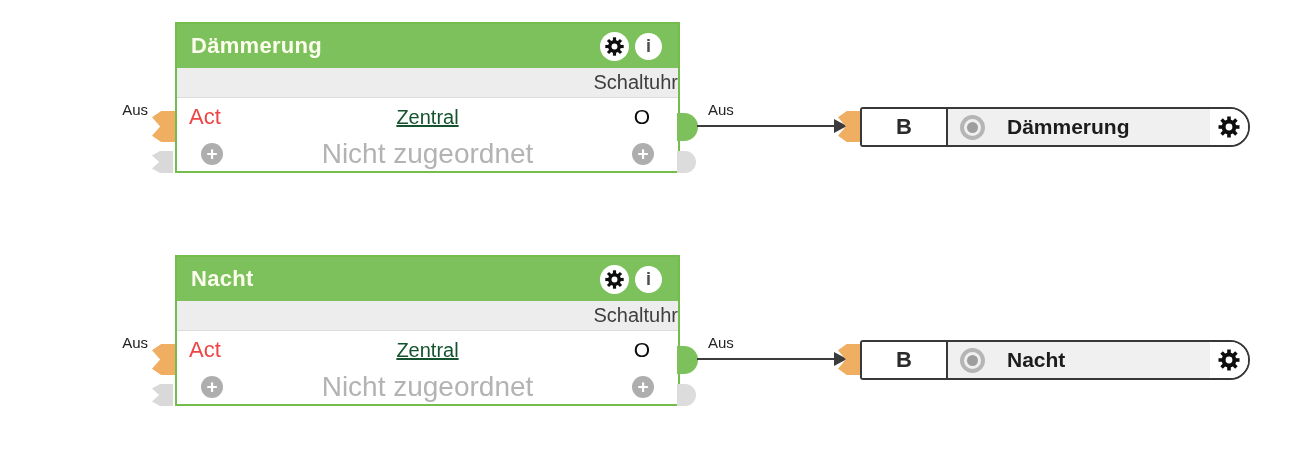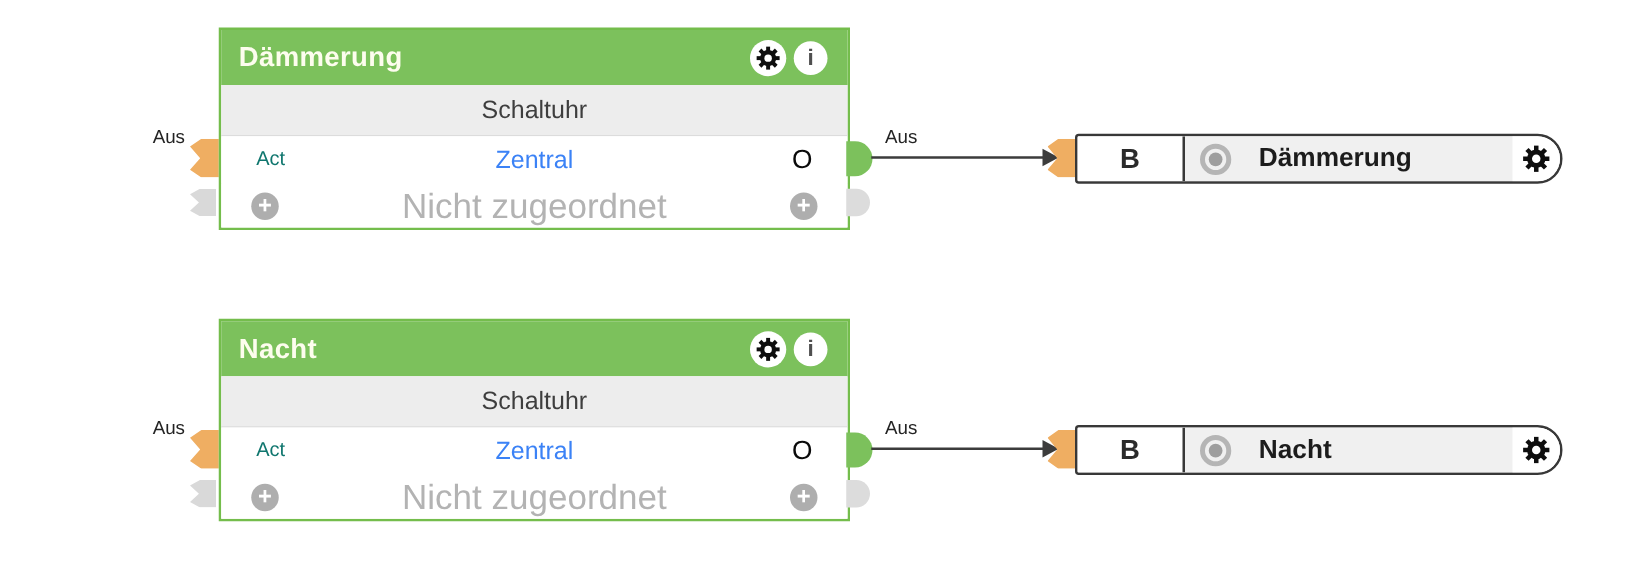--- a/index.html
+++ b/index.html
@@ -23,27 +23,27 @@
   
   .block { position:absolute; left:175px; top:22px; width:505px;
            border:2px solid #74bd4c; background:#ffffff; }
   .hdr { height:44px; background:#7cc15c; display:flex; align-items:center; padding:0 16px 0 14px; }
   .hdr-title { color:#fdfdee; font-weight:bold; font-size:22px; letter-spacing:0.3px; }
   .hdr-icons { margin-left:auto; display:flex; align-items:center; gap:6px; }
   .circle-btn { width:29px; height:29px; border-radius:50%; background:#ffffff;
                 display:flex; align-items:center; justify-content:center; cursor:pointer; }
   .circle-btn.info { width:27px; height:27px; color:#4f4f4f; font-weight:bold; font-size:18px; }
 
-  .subrow { height:41px; background:#ededed; border-bottom:1px solid #dcdcdc;
-            display:flex; align-items:center; justify-content:center;
+  .subrow { height:30px; background:#ededed; border-bottom:1px solid #dcdcdc;
+            display:flex; align-items:center; justify-content:flex-end;
             font-size:20px; color:#3e3e3e; }
   .mainrow { height:38px; background:#ffffff; display:grid;
              grid-template-columns:95px 1fr 95px; align-items:center; }
-  .act { padding-left:28px; font-size:16px; color:#0f766e; }
-  .zentral { text-align:center; font-size:20px; color:#3b82f6; }
+  .act { padding-left:12px; font-size:22px; color:#ef4444; }
+  .zentral { text-align:center; font-size:20px; color:#14532d;text-decoration:underline; }
   .oletter { text-align:right; padding-right:28px; font-size:21px; color:#0a0a0a; }
   .assignrow { height:35px; background:#ffffff; display:grid;
                grid-template-columns:95px 1fr 95px; align-items:center; }
   .nz { text-align:center; font-size:28px; color:#b3b3b3; }
   .plus { width:22px; height:22px; border-radius:50%; background:#aeaeae; color:#ffffff;
           font-size:19px; font-weight:bold; line-height:21px; text-align:center;
           cursor:pointer; }
   .plus.pl { margin-left:24px; }
   .plus.pr { justify-self:end; margin-right:24px; }
 

